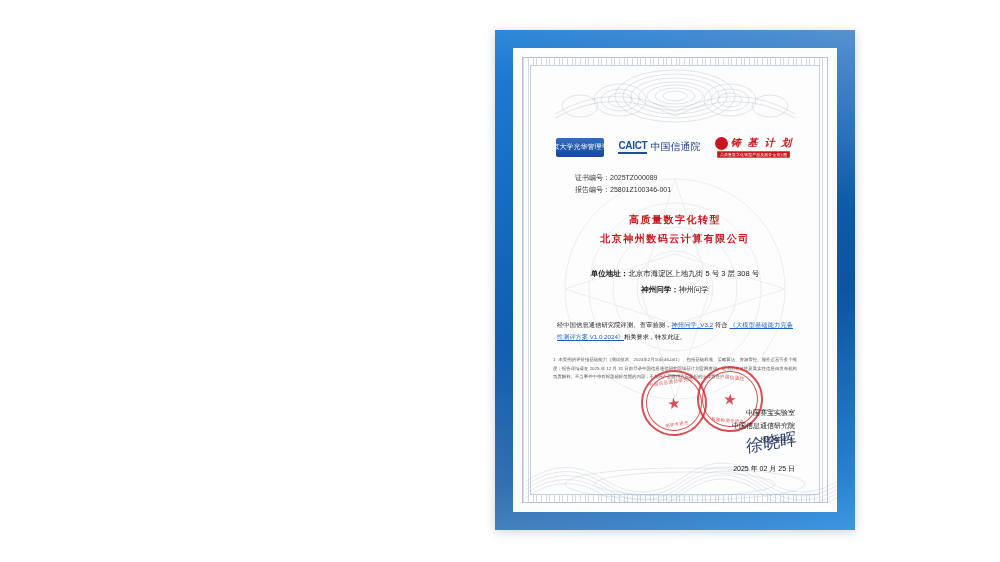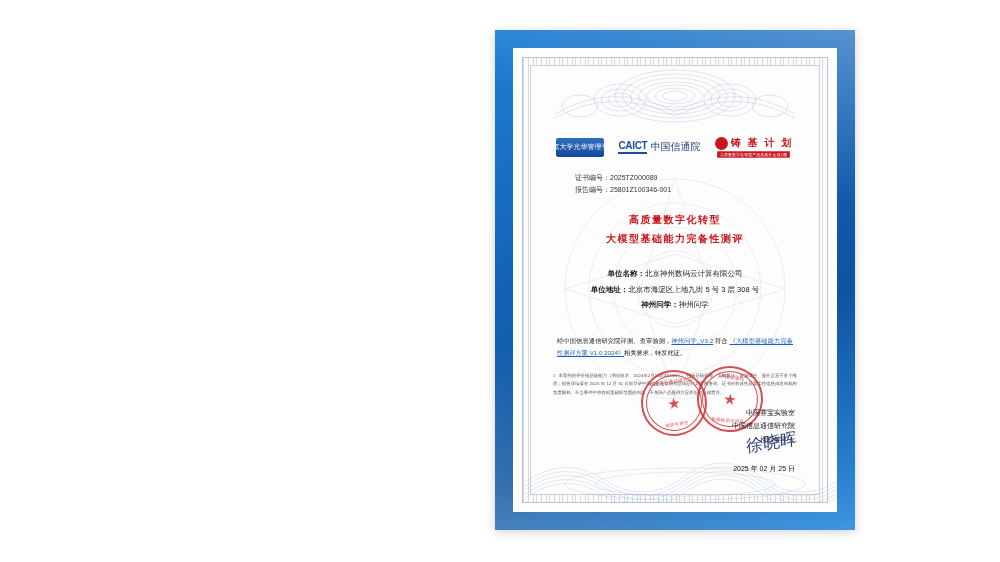--- a/index.html
+++ b/index.html
@@ -162,20 +162,21 @@
   .logo-red-badge {
     display: flex;
     flex-direction: column;
     align-items: center;
     gap: 1px;
   }
   .logo-red-top {
     display: flex;
     align-items: center;
     gap: 3px;
+    font-style: italic;
   }
   .logo-red-dot {
     width: 13px;
     height: 13px;
     border-radius: 50%;
     background: #c8161d;
   }
   .logo-red-title {
     font-size: 10px;
     color: #c8161d;
@@ -411,27 +412,24 @@
           <div class="serial-line">
             <span>证书编号：</span><span>2025TZ000089</span>
           </div>
           <div class="serial-line">
             <span>报告编号：</span><span>25801Z100346-001</span>
           </div>
         </div>
 
         <div class="titles">
           <div class="title-main">高质量数字化转型</div>
-          <div class="title-main">大模型基础能力完备性测评</div>
+          <div class="title-main">北京神州数码云计算有限公司</div>
         </div>
 
         <div class="fields">
-          <div class="field-line">
-            <span class="field-label">单位名称：</span><span>北京神州数码云计算有限公司</span>
-          </div>
           <div class="field-line">
             <span class="field-label">单位地址：</span><span>北京市海淀区上地九街 5 号 3 层 308 号</span>
           </div>
           <div class="field-line">
             <span class="field-label">神州问学：</span><span>神州问学</span>
           </div>
         </div>
 
         <div class="statement">
           <span class="bk">经中国信息通信研究院评测、查审验测，</span><span class="lnk">神州问学_V3.2</span><span class="bk"> 符合 </span><span class="lnk">《大模型基础能力完备性测评方案 V1.0 2024》</span><span class="bk">相关要求，特发此证。</span>

